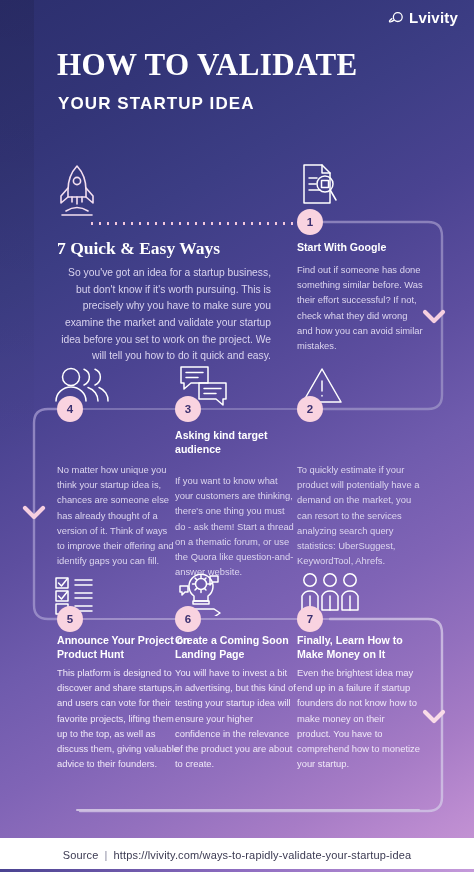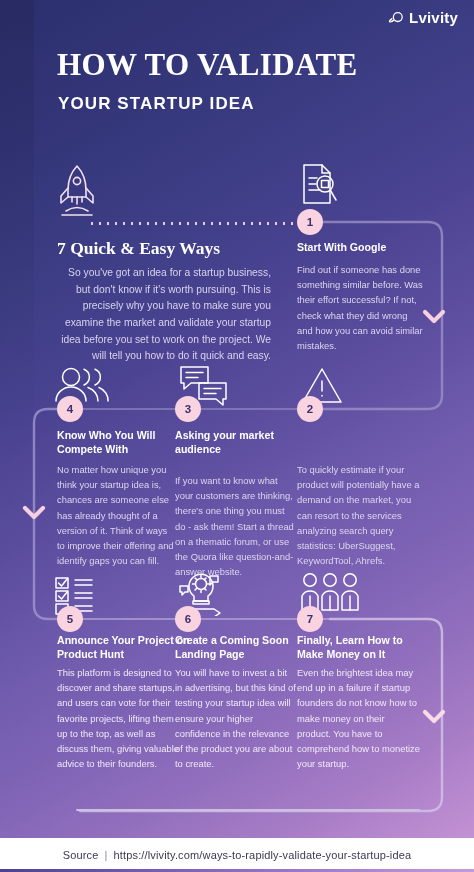--- a/index.html
+++ b/index.html
@@ -194,35 +194,34 @@
         <circle cx="21" cy="12" r="8.5"></circle>
         <path d="M6 36 a15 14 0 0 1 30 0"></path>
         <path d="M34 4.2 a8.5 8.5 0 0 1 0 15.8"></path>
         <path d="M38 22.5 a15 14 0 0 1 10 13.5"></path>
         <path d="M45 4.2 a8.5 8.5 0 0 1 0 15.8"></path>
         <path d="M49 22.5 a15 14 0 0 1 9 13.5"></path>
       </g>
     </svg>
   </div>
   <div class="badge" style="left:57px;top:396px;">4</div>
-  <div class="step-title" style="left:57px;top:428px;width:122px;">Know Who You Will Compete With</div>
   <div class="step-body" style="left:57px;top:462px;width:120px;">No matter how unique you think your startup idea is, chances are someone else has already thought of a version of it. Think of ways to improve their offering and identify gaps you can fill.</div>
 
   <div class="ico" style="left:178px;top:364px;">
     <svg width="52" height="42" viewBox="0 0 52 42">
       <g class="stroke-ico-w">
         <path d="M3 3 h27 v16 h-17 l-7 6 v-6 h-3 Z"></path>
         <path d="M8 8.5 h17 M8 13.5 h12"></path>
         <path d="M21 19 h27 v16 h-3 v6 l-7 -6 h-17 Z"></path>
         <path d="M26 24.5 h17 M26 29.5 h12"></path>
       </g>
     </svg>
   </div>
   <div class="badge" style="left:175px;top:396px;">3</div>
-  <div class="step-title" style="left:175px;top:428px;width:116px;">Asking your market audience</div>
+  <div class="step-title" style="left:175px;top:428px;width:116px;">Asking kind target audience</div>
   <div class="step-body" style="left:175px;top:473px;width:122px;">If you want to know what your customers are thinking, there's one thing you must do - ask them! Start a thread on a thematic forum, or use the Quora like question-and-answer website.</div>
 
   <div class="ico" style="left:300px;top:366px;">
     <svg width="44" height="40" viewBox="0 0 44 40">
       <g class="stroke-ico-w">
         <path d="M22 3 L41 36 H3 Z"></path>
         <path d="M22 15 v10"></path>
         <path d="M22 29.5 v.4"></path>
       </g>
     </svg>

